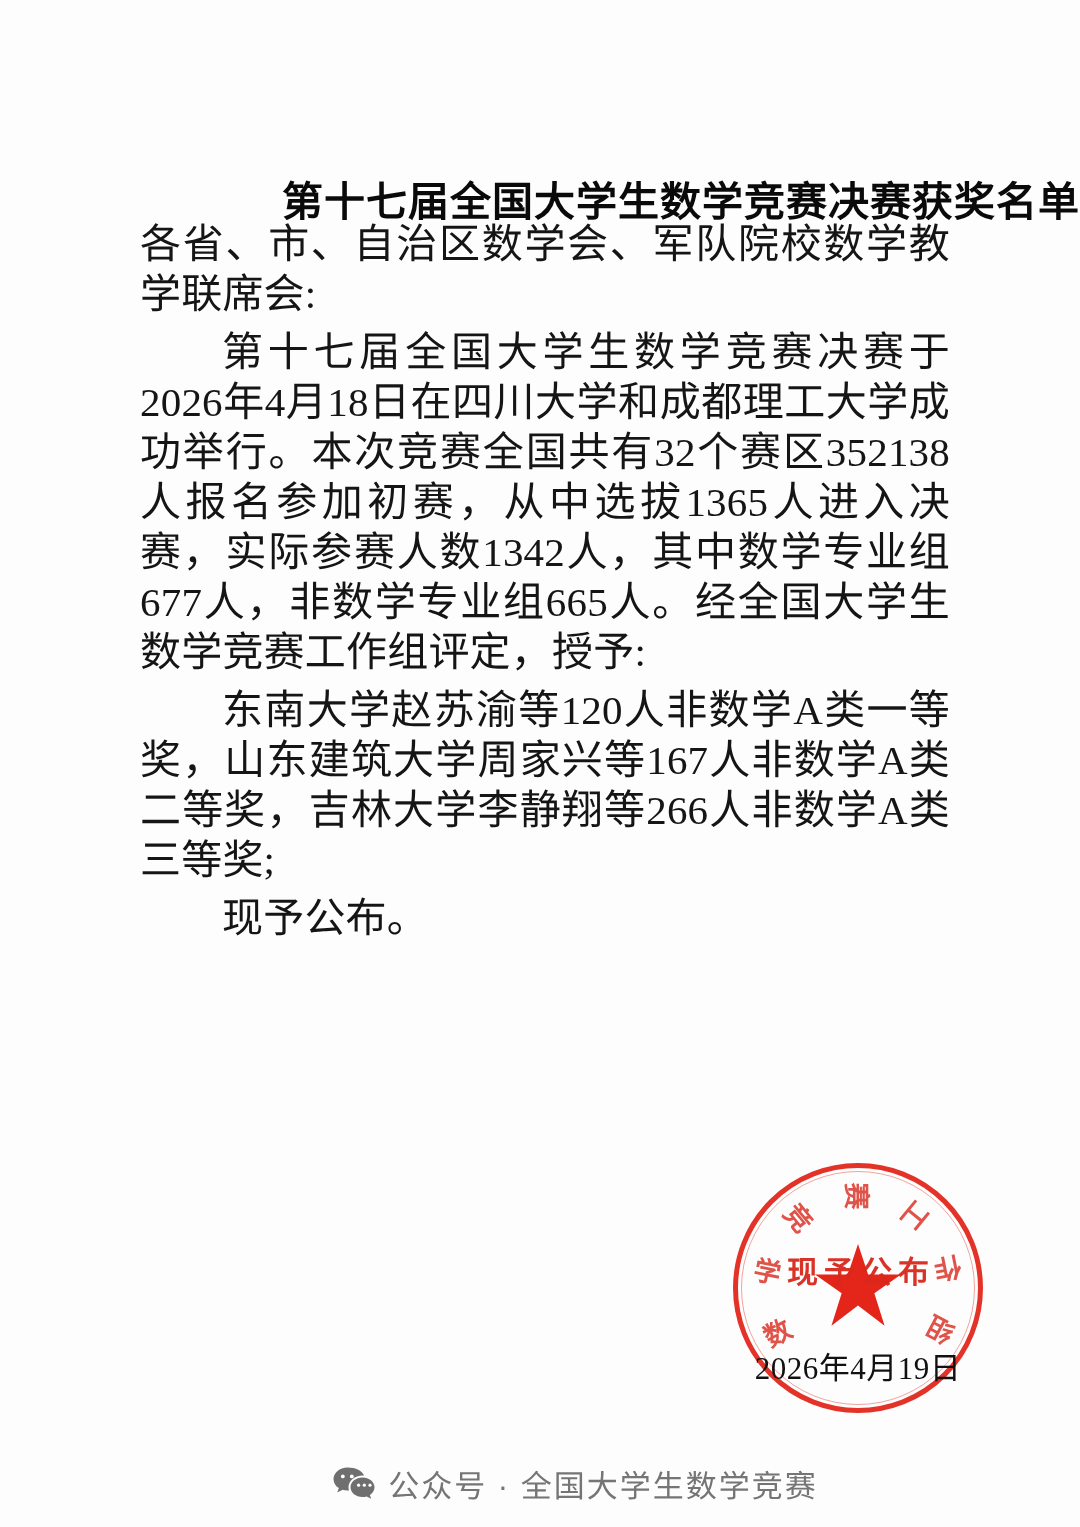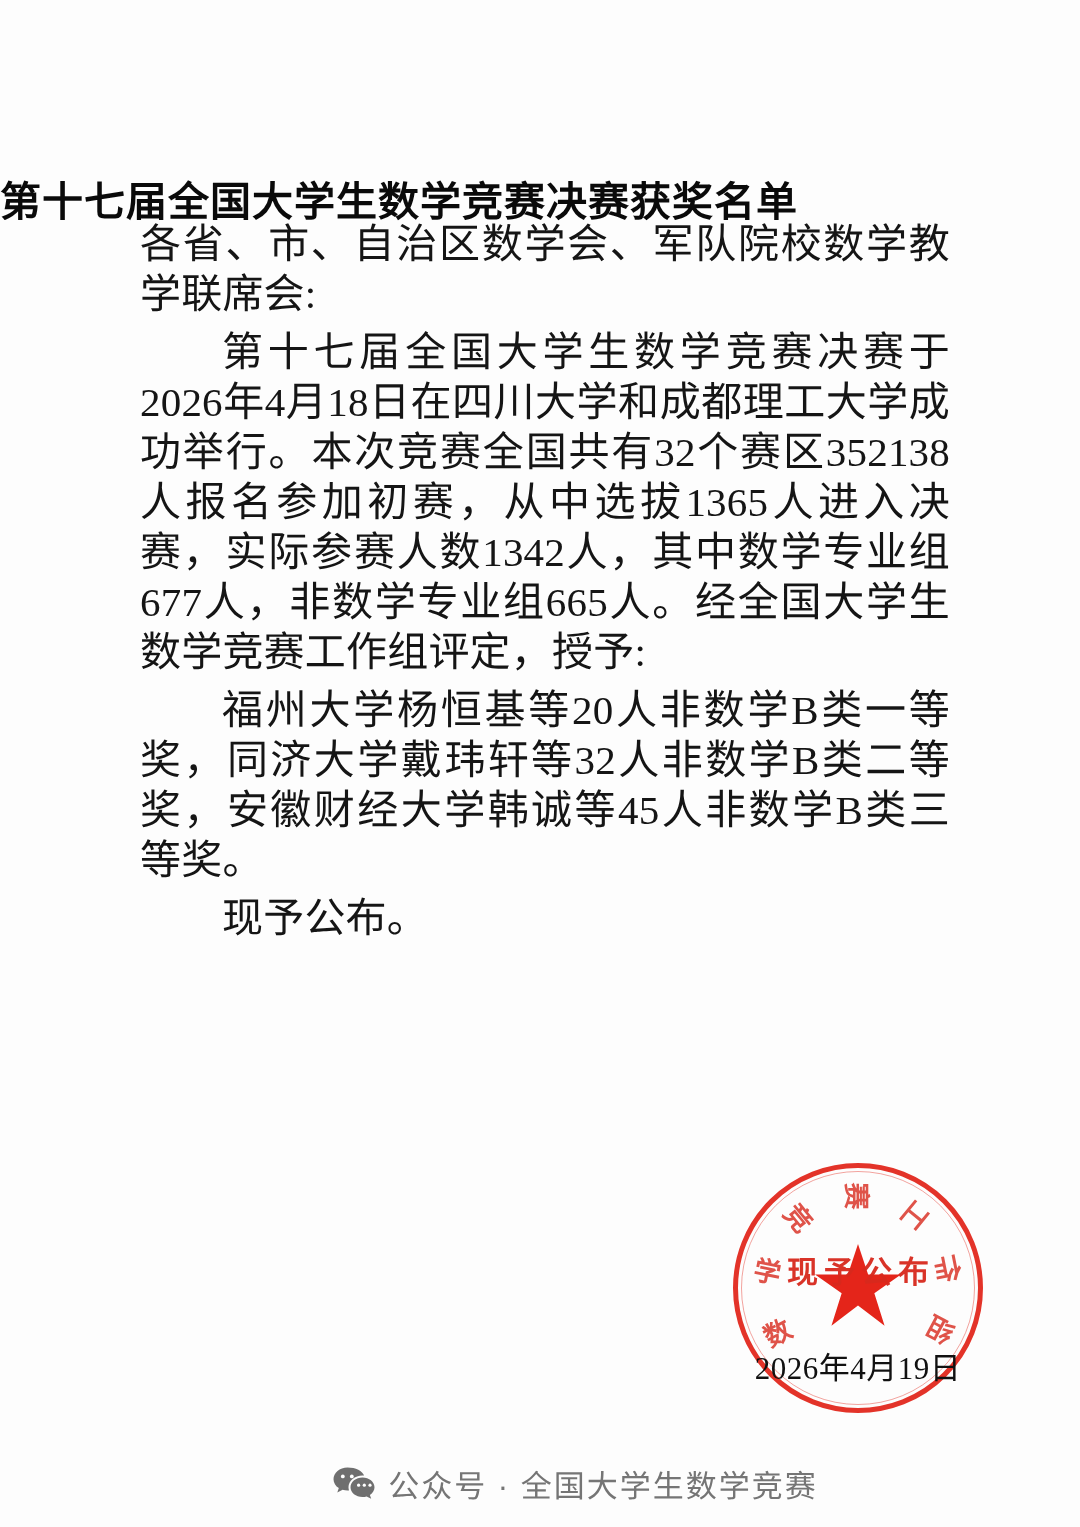--- a/index.html
+++ b/index.html
@@ -23,21 +23,21 @@
     inset: 0;
     background: #fdfdfd;
   }
 
   
   .doc-title {
     position: absolute;
     top: 141px;
     left: 0;
     width: 1080px;
-    text-align: left;
+    text-align: right;
     font-size: 41px;
     font-weight: bold;
     letter-spacing: 1px;
     color: #0a0a0a;
     font-family: "Liberation Serif", "DejaVu Serif", serif;
     white-space: nowrap;
   }
 
   
   .body-block {
@@ -178,22 +178,22 @@
   <h1 class="doc-title">第十七届全国大学生数学竞赛决赛获奖名单</h1>
 
   <div class="body-block">
 
     <p class="para">各省、市、自治区数学会、军队院校数学教学联席会:</p>
 
     <p class="para indent">第十七届全国大学生数学竞赛决赛于2026年4月18日在四川大学和成都理工大学成功举行。本次竞赛全国共有32个赛区352138人报名参加初赛，从中选拔1365人进入决赛，实际参赛人数1342人，其中数学专业组677人，非数学专业组665人。经全国大学生数学竞赛工作组评定，授予:</p>
 
 
 
-
-    <p class="para indent">福州大学杨恒基等20人非数学B类一等奖，同济大学戴玮轩等32人非数学B类二等奖，安徽财经大学韩诚等45人非数学B类三等奖。</p>
+    <p class="para indent">东南大学赵苏渝等120人非数学A类一等奖，山东建筑大学周家兴等167人非数学A类二等奖，吉林大学李静翔等266人非数学A类三等奖;</p>
+
 
     <p class="para indent">现予公布。</p>
 
   </div>
 
   <div class="seal">
     <div class="seal-ring"></div>
     <div class="seal-arc" id="seal-arc">
         <span style="transform: rotate(-118deg) translate(0px, -92px) rotate(90deg) translate(-50%, -50%);">数</span>
         <span style="transform: rotate(-78.6667deg) translate(0px, -92px) rotate(90deg) translate(-50%, -50%);">学</span>

